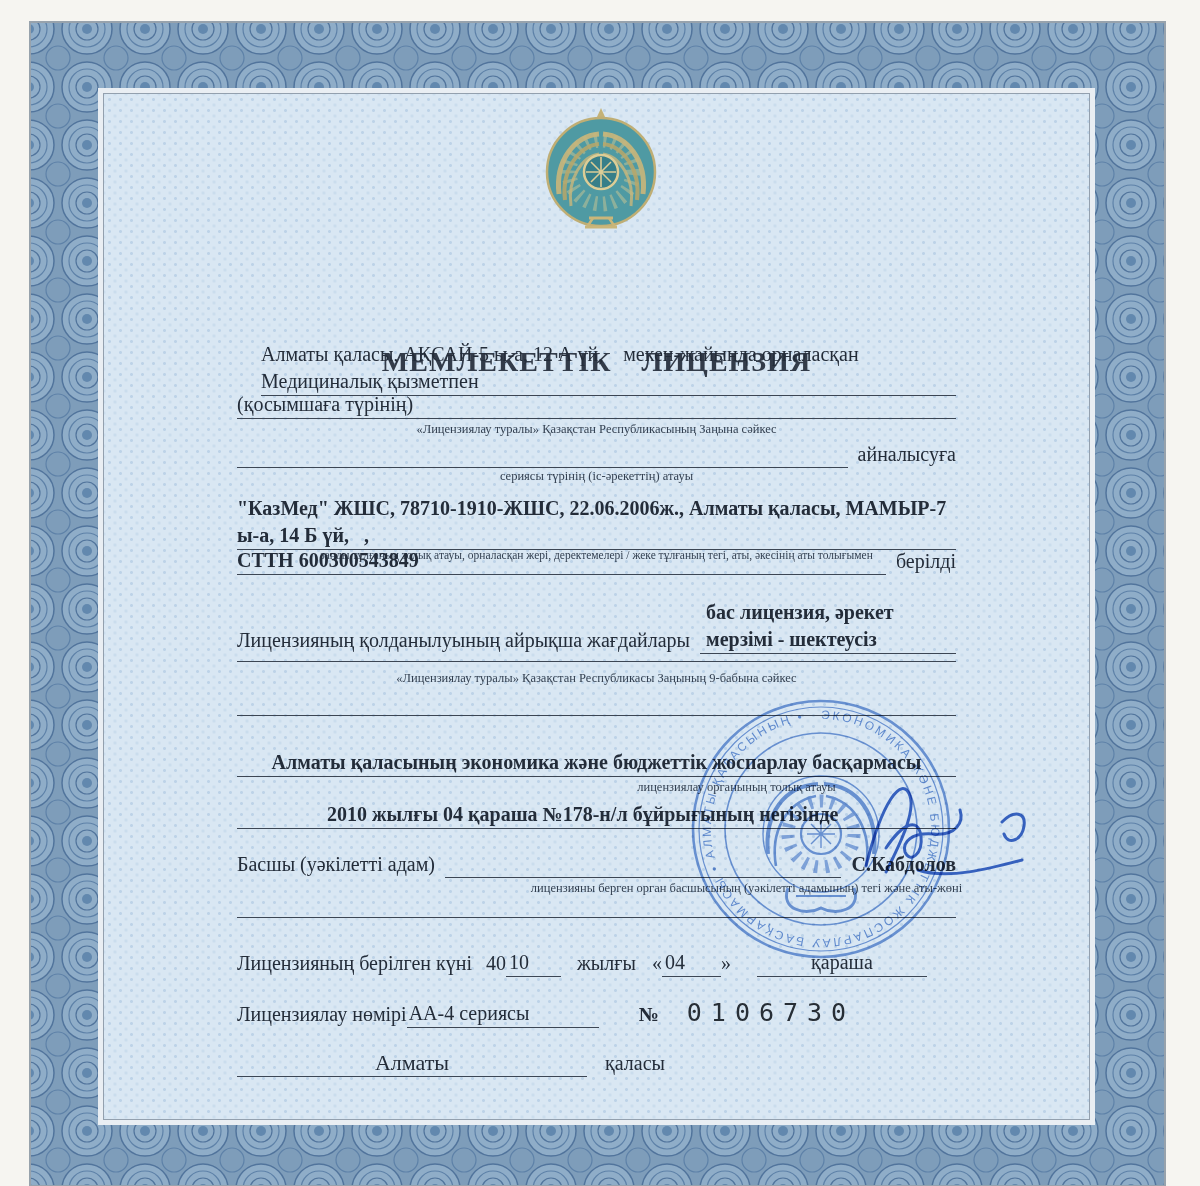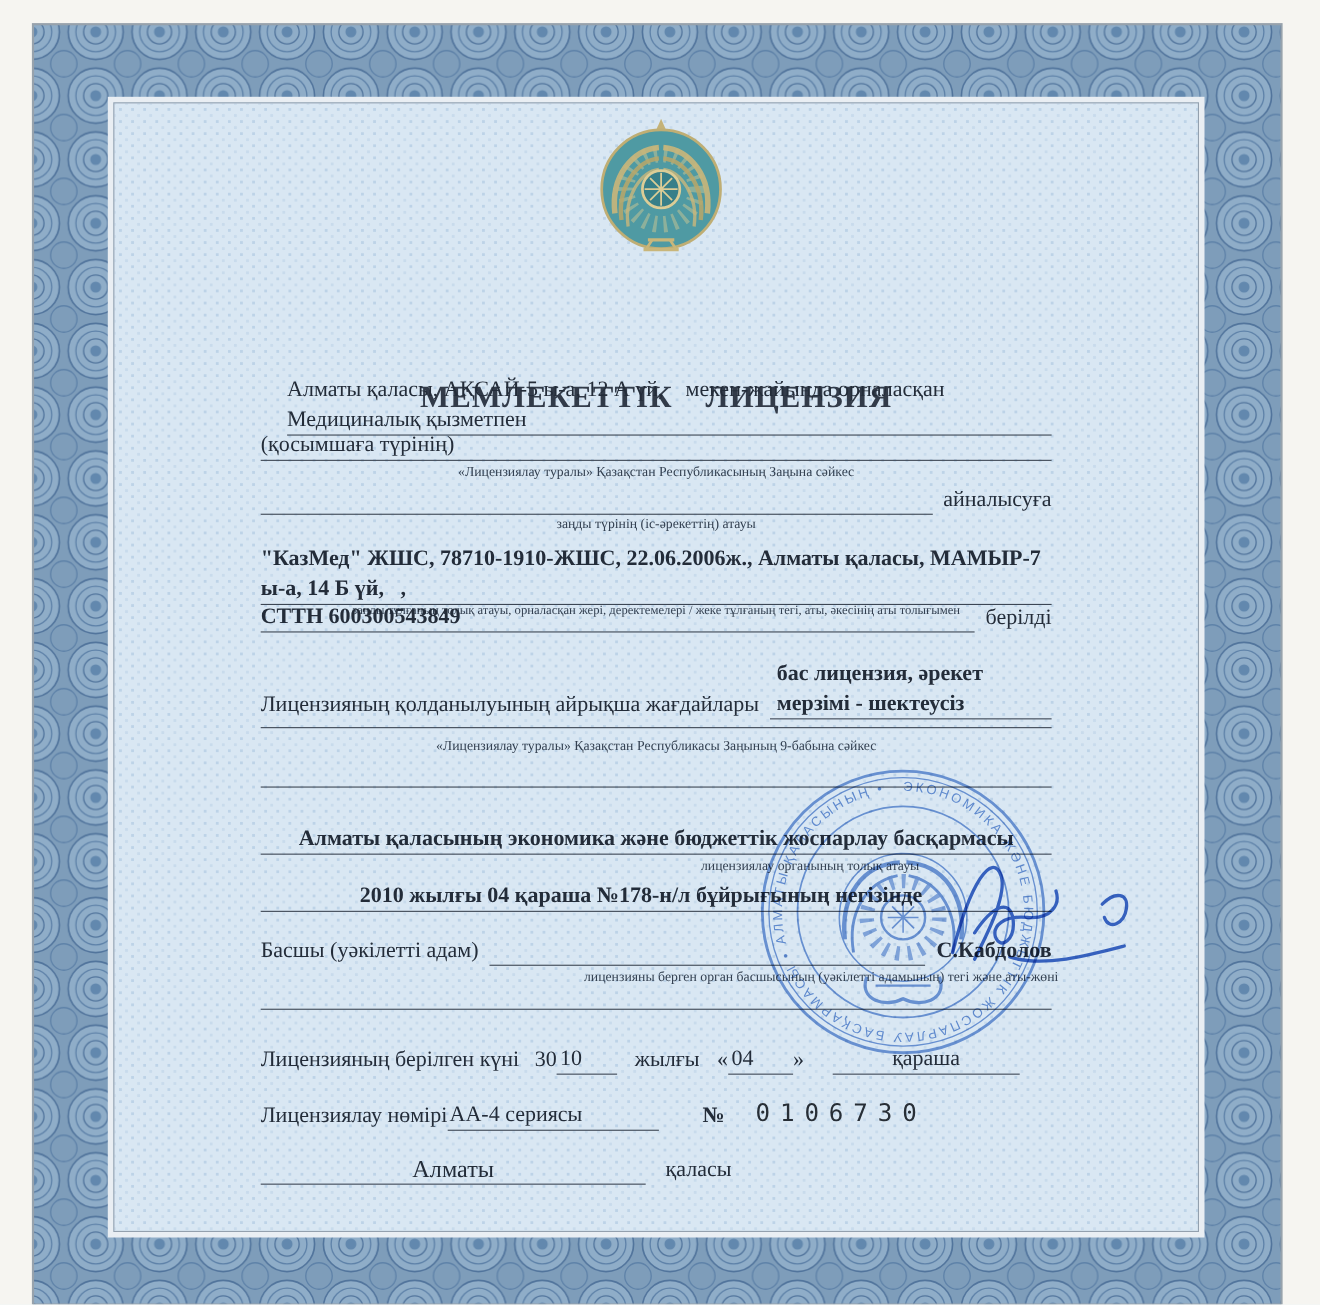--- a/index.html
+++ b/index.html
@@ -44,21 +44,21 @@
   .w170{width:170px;flex:0 0 auto;}
   .w190{width:190px;flex:0 0 auto;padding-left:2px;}
   .w350{width:350px;flex:0 0 auto;}
   .ml14{margin-left:14px;}
   .ml16{margin-left:16px;}
   .ml18{margin-left:18px;}
   .ml26{margin-left:26px;}
   .ml40{margin-left:40px;}
   .license-number{
     font-family:"DejaVu Sans Mono", monospace;
-    font-size:22px;line-height:31px;letter-spacing:9px;
+    font-size:25px;line-height:31px;letter-spacing:9px;
     color:#272e36;margin-left:28px;flex:0 0 auto;
   }
   .indent90{padding-left:90px;display:inline-block;}
   .stamp{left:676px;top:684px;mix-blend-mode:multiply;opacity:.88;}
   .signature{left:852px;top:762px;mix-blend-mode:multiply;}
   .stamp-rim{font-family:"Liberation Sans", sans-serif;font-size:12px;letter-spacing:2.5px;fill:#4b7ecf;}
 </style>
 </head>
 <body>
 
@@ -108,21 +108,21 @@
 
     <div class="row u" style="top:297px;">
       <span>(қосымшаға түрінің)</span>
     </div>
     <div class="cap" style="top:328px;">«Лицензиялау туралы» Қазақстан Республикасының Заңына сәйкес</div>
 
     <div class="row flexrow" style="top:347px;">
       <span class="u grow"></span>
       <span class="tail">айналысуға</span>
     </div>
-    <div class="cap" style="top:375px;">заңды түрінің (іс-әрекеттің) атауы</div>
+    <div class="cap" style="top:375px;">сериясы түрінің (іс-әрекеттің) атауы</div>
 
     <div class="row u bold" style="top:401px;">
       <span class="pre">"КазМед" ЖШС, 78710-1910-ЖШС, 22.06.2006ж., Алматы қаласы, МАМЫР-7 ы-а, 14 Б үй,   ,</span>
     </div>
     <div class="cap small" style="top:430px;">заңды тұлғаның толық атауы, орналасқан жері, деректемелері / жеке тұлғаның тегі, аты, әкесінің аты толығымен</div>
 
     <div class="row flexrow" style="top:453px;">
       <span class="u grow"><span class="bold">СТТН 600300543849</span></span>
       <span class="tail">берілді</span>
     </div>
@@ -150,21 +150,21 @@
       <span class="lbl">Басшы (уәкілетті адам)</span>
       <span class="u grow"></span>
       <span class="tail bold">С.Кабдолов</span>
     </div>
     <div class="cap narrow-head" style="top:787px;">лицензияны берген орган басшысының (уәкілетті адамының) тегі және аты-жөні</div>
 
     <div class="row u hline" style="top:809px;"></div>
 
     <div class="row flexrow" style="top:855px;">
       <span>Лицензияның берілген күні</span>
-      <span class="ml14">30</span>
+      <span class="ml14">40</span>
       <span class="u w52">10</span>
       <span class="ml16">жылғы</span>
       <span class="ml16">«</span>
       <span class="u w56">04</span>
       <span>»</span>
       <span class="u w170 center ml26">қараша</span>
     </div>
 
     <div class="row flexrow" style="top:903px;">
       <span>Лицензиялау нөмірі</span>

